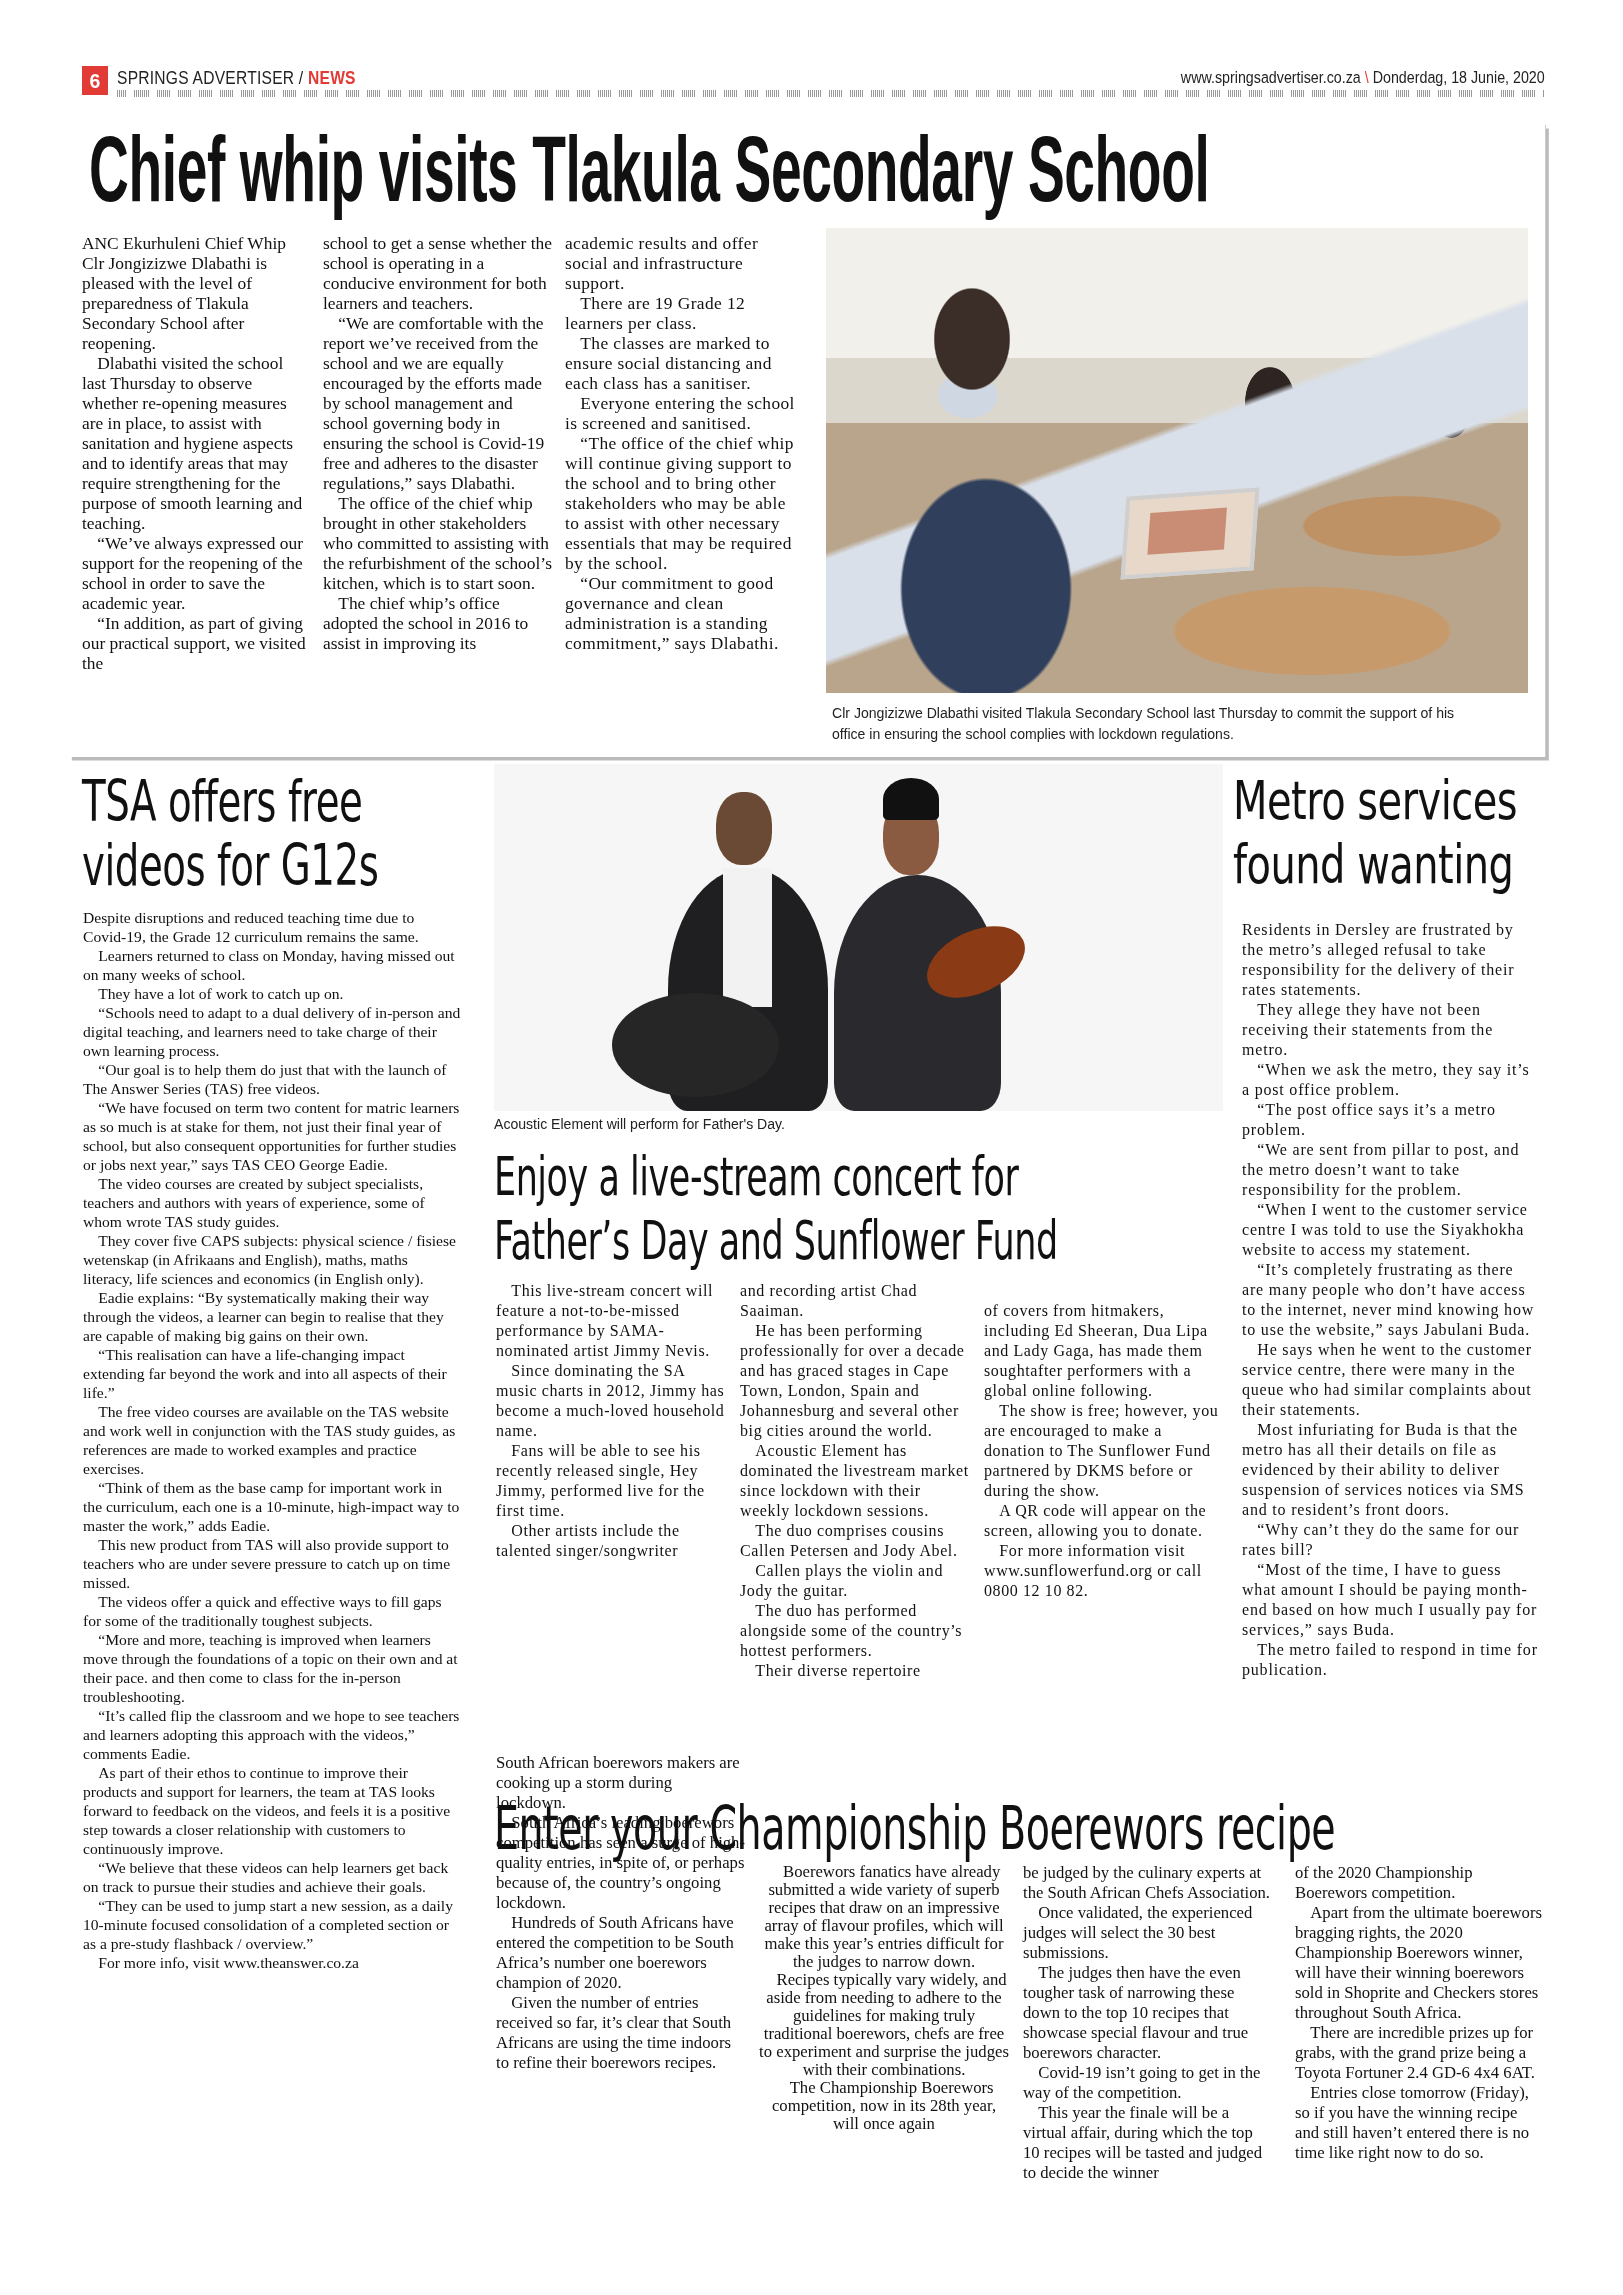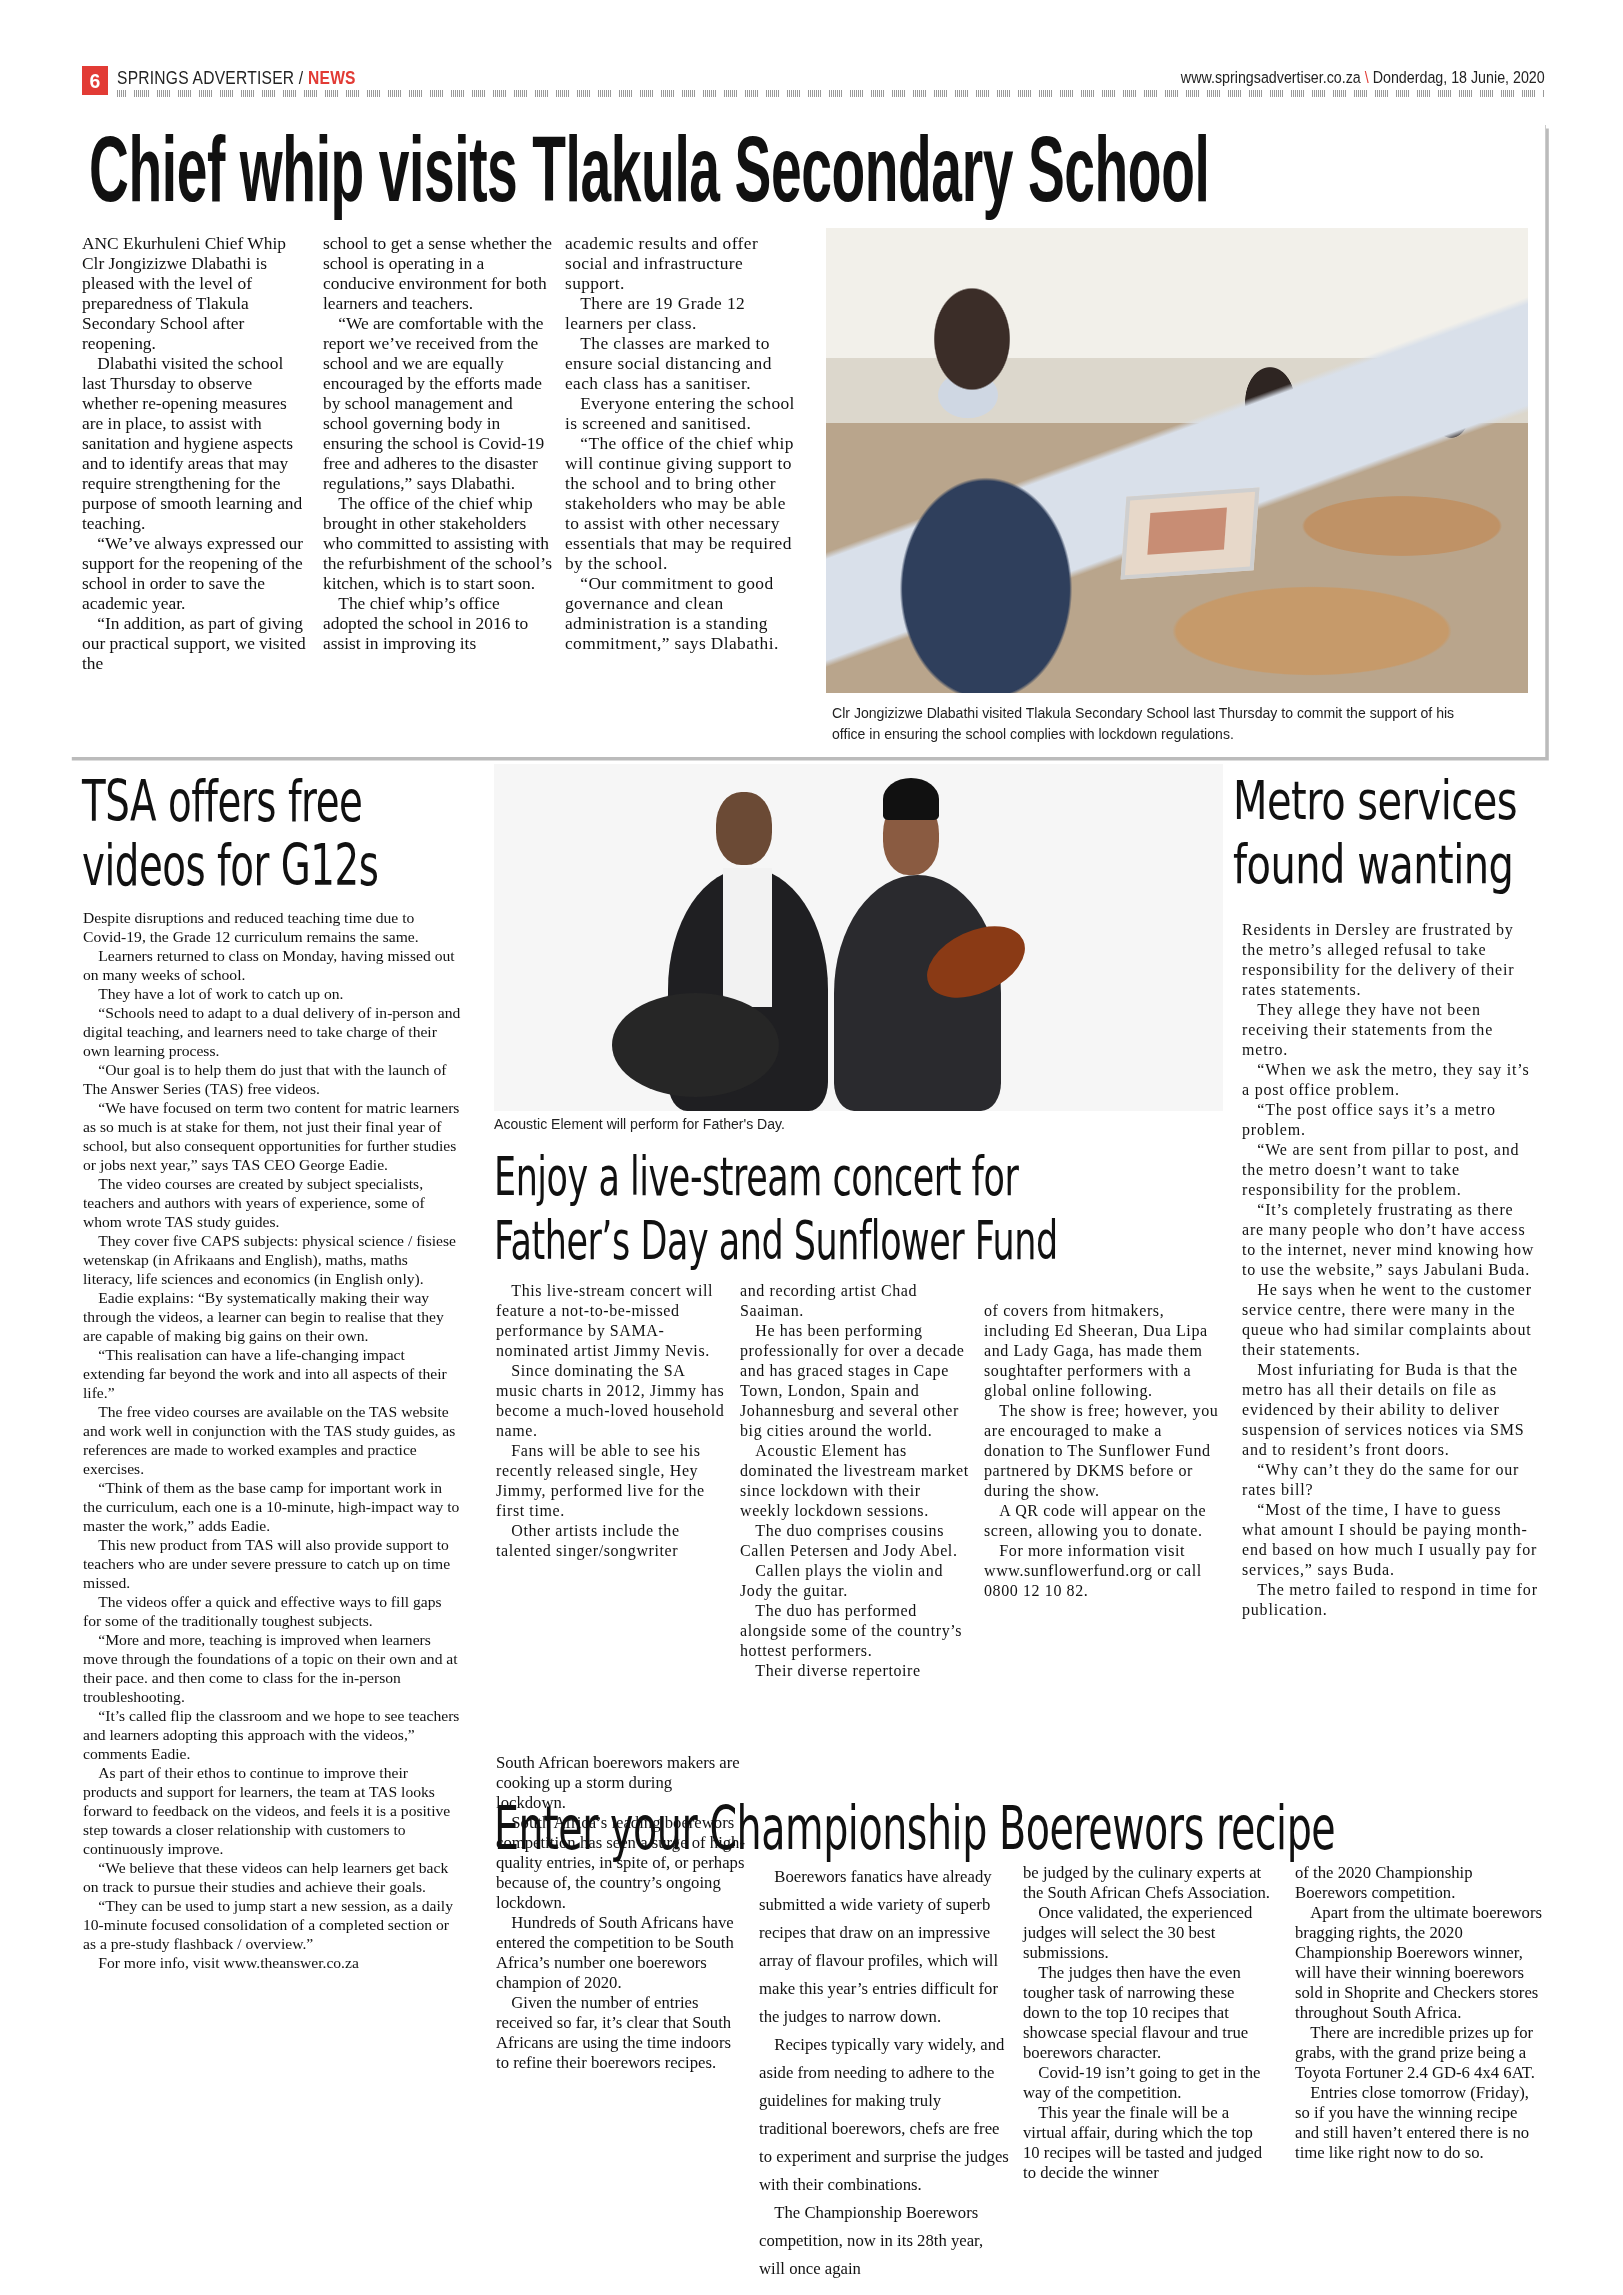--- a/index.html
+++ b/index.html
@@ -165,36 +165,37 @@
     <p class="ind">For more information visit www.sunflowerfund.org or call 0800 12 10 82.</p>
   </div>
 
 <h2 class="hl-light hl-metro"><span>Metro services</span><br><span>found wanting</span></h2>
 <div class="col" id="metro-col" style="left:1242px; top:920px; width:298px; font-size:16px; line-height:20px; letter-spacing:0.8px;">
     <p>Residents in Dersley are frustrated by the metro’s alleged refusal to take responsibility for the delivery of their rates statements.</p>
     <p class="ind">They allege they have not been receiving their statements from the metro.</p>
     <p class="ind">“When we ask the metro, they say it’s a post office problem.</p>
     <p class="ind">“The post office says it’s a metro problem.</p>
     <p class="ind">“We are sent from pillar to post, and the metro doesn’t want to take responsibility for the problem.</p>
+    <p class="ind">“When I went to the customer service centre I was told to use the Siyakhokha website to access my statement.</p>
     <p class="ind">“It’s completely frustrating as there are many people who don’t have access to the internet, never mind knowing how to use the website,” says Jabulani Buda.</p>
     <p class="ind">He says when he went to the customer service centre, there were many in the queue who had similar complaints about their statements.</p>
     <p class="ind">Most infuriating for Buda is that the metro has all their details on file as evidenced by their ability to deliver suspension of services notices via SMS and to resident’s front doors.</p>
     <p class="ind">“Why can’t they do the same for our rates bill?</p>
     <p class="ind">“Most of the time, I have to guess what amount I should be paying month-end based on how much I usually pay for services,” says Buda.</p>
     <p class="ind">The metro failed to respond in time for publication.</p>
   </div>
 
 <h2 class="hl-light hl-boer">Enter your Championship Boerewors recipe</h2>
 <div class="col" id="boer-c0" style="left:496px; top:1753px; width:250px; font-size:16.7px; line-height:20px;">
     <p>South African boerewors makers are cooking up a storm during lockdown.</p>
     <p class="ind">South Africa’s leading boerewors competition has seen a surge of high-quality entries, in spite of, or perhaps because of, the country’s ongoing lockdown.</p>
     <p class="ind">Hundreds of South Africans have entered the competition to be South Africa’s number one boerewors champion of 2020.</p>
     <p class="ind">Given the number of entries received so far, it’s clear that South Africans are using the time indoors to refine their boerewors recipes.</p>
   </div>
-<div class="col" id="boer-c1" style="left:759px; top:1863px; width:250px; font-size:16.7px; line-height:28px;">
+<div class="col" id="boer-c1" style="left:759px; top:1863px; width:250px; font-size:16.7px; line-height:18px;text-align:center;">
     <p class="ind">Boerewors fanatics have already submitted a wide variety of superb recipes that draw on an impressive array of flavour profiles, which will make this year’s entries difficult for the judges to narrow down.</p>
     <p class="ind">Recipes typically vary widely, and aside from needing to adhere to the guidelines for making truly traditional boerewors, chefs are free to experiment and surprise the judges with their combinations.</p>
     <p class="ind">The Championship Boerewors competition, now in its 28th year, will once again</p>
   </div>
 <div class="col" id="boer-c2" style="left:1023px; top:1863px; width:250px; font-size:16.7px; line-height:20px;">
     <p>be judged by the culinary experts at the South African Chefs Association.</p>
     <p class="ind">Once validated, the experienced judges will select the 30 best submissions.</p>
     <p class="ind">The judges then have the even tougher task of narrowing these down to the top 10 recipes that showcase special flavour and true boerewors character.</p>
     <p class="ind">Covid-19 isn’t going to get in the way of the competition.</p>
     <p class="ind">This year the finale will be a virtual affair, during which the top 10 recipes will be tasted and judged to decide the winner</p>

